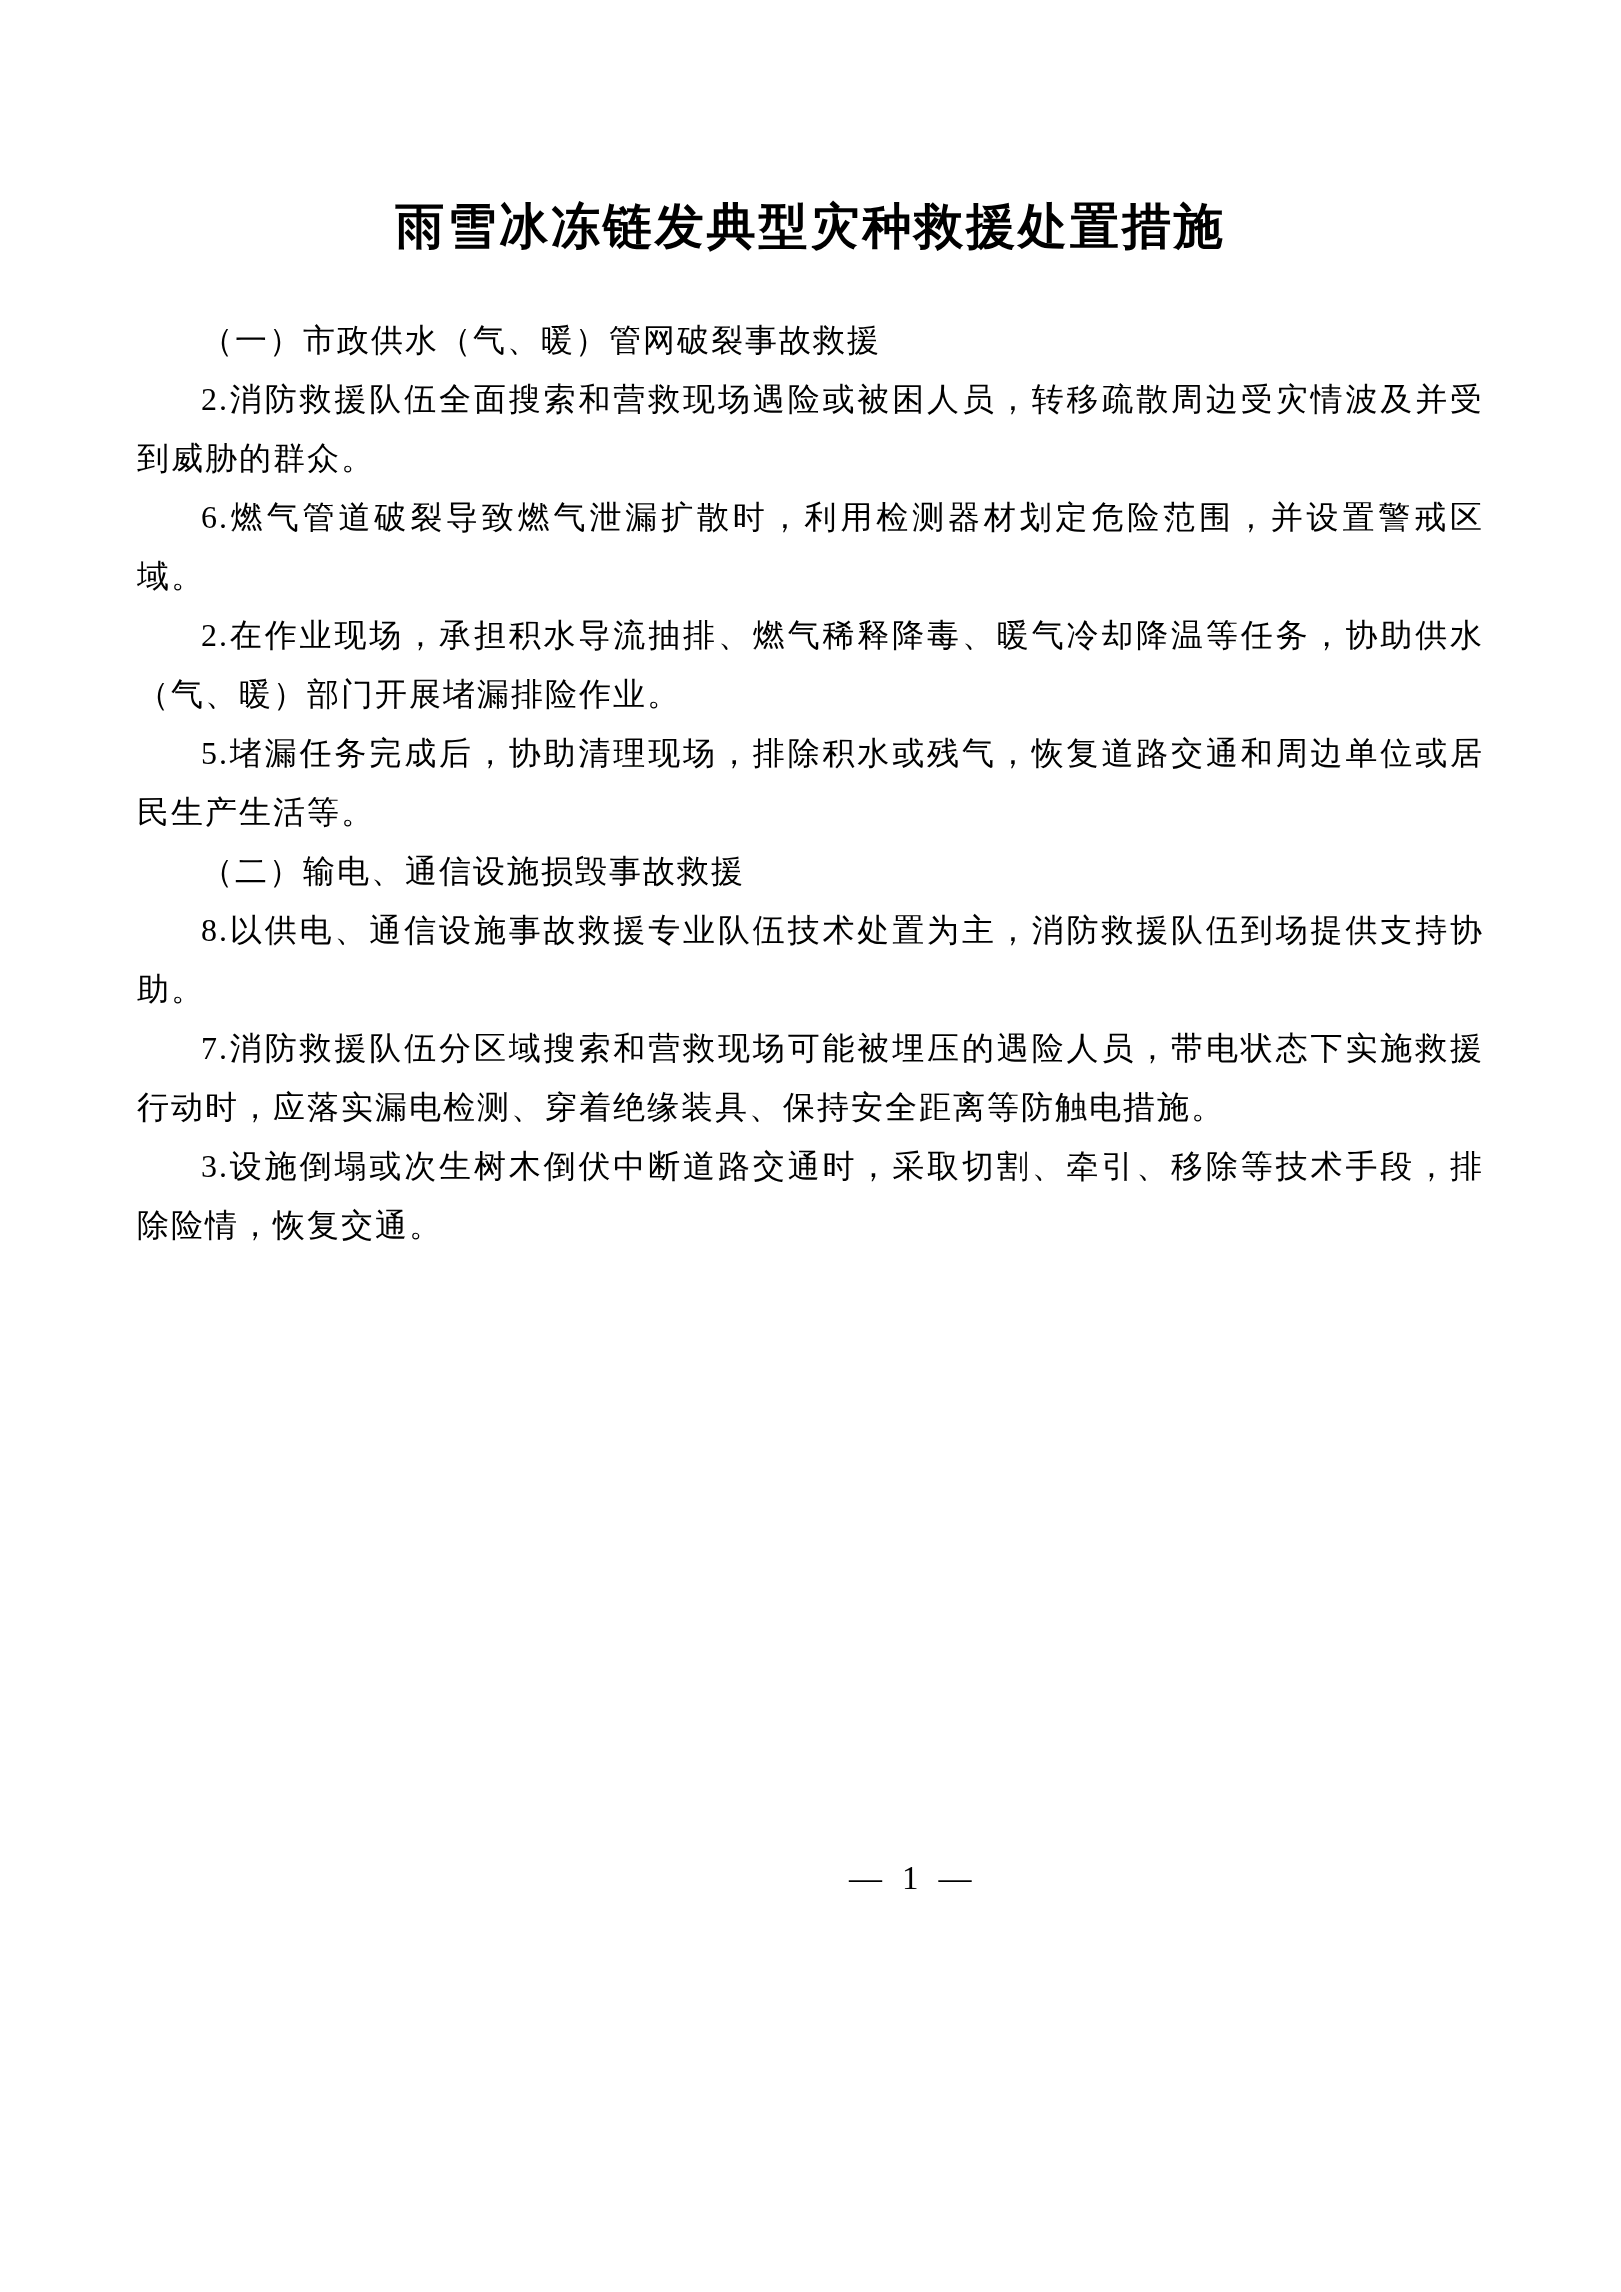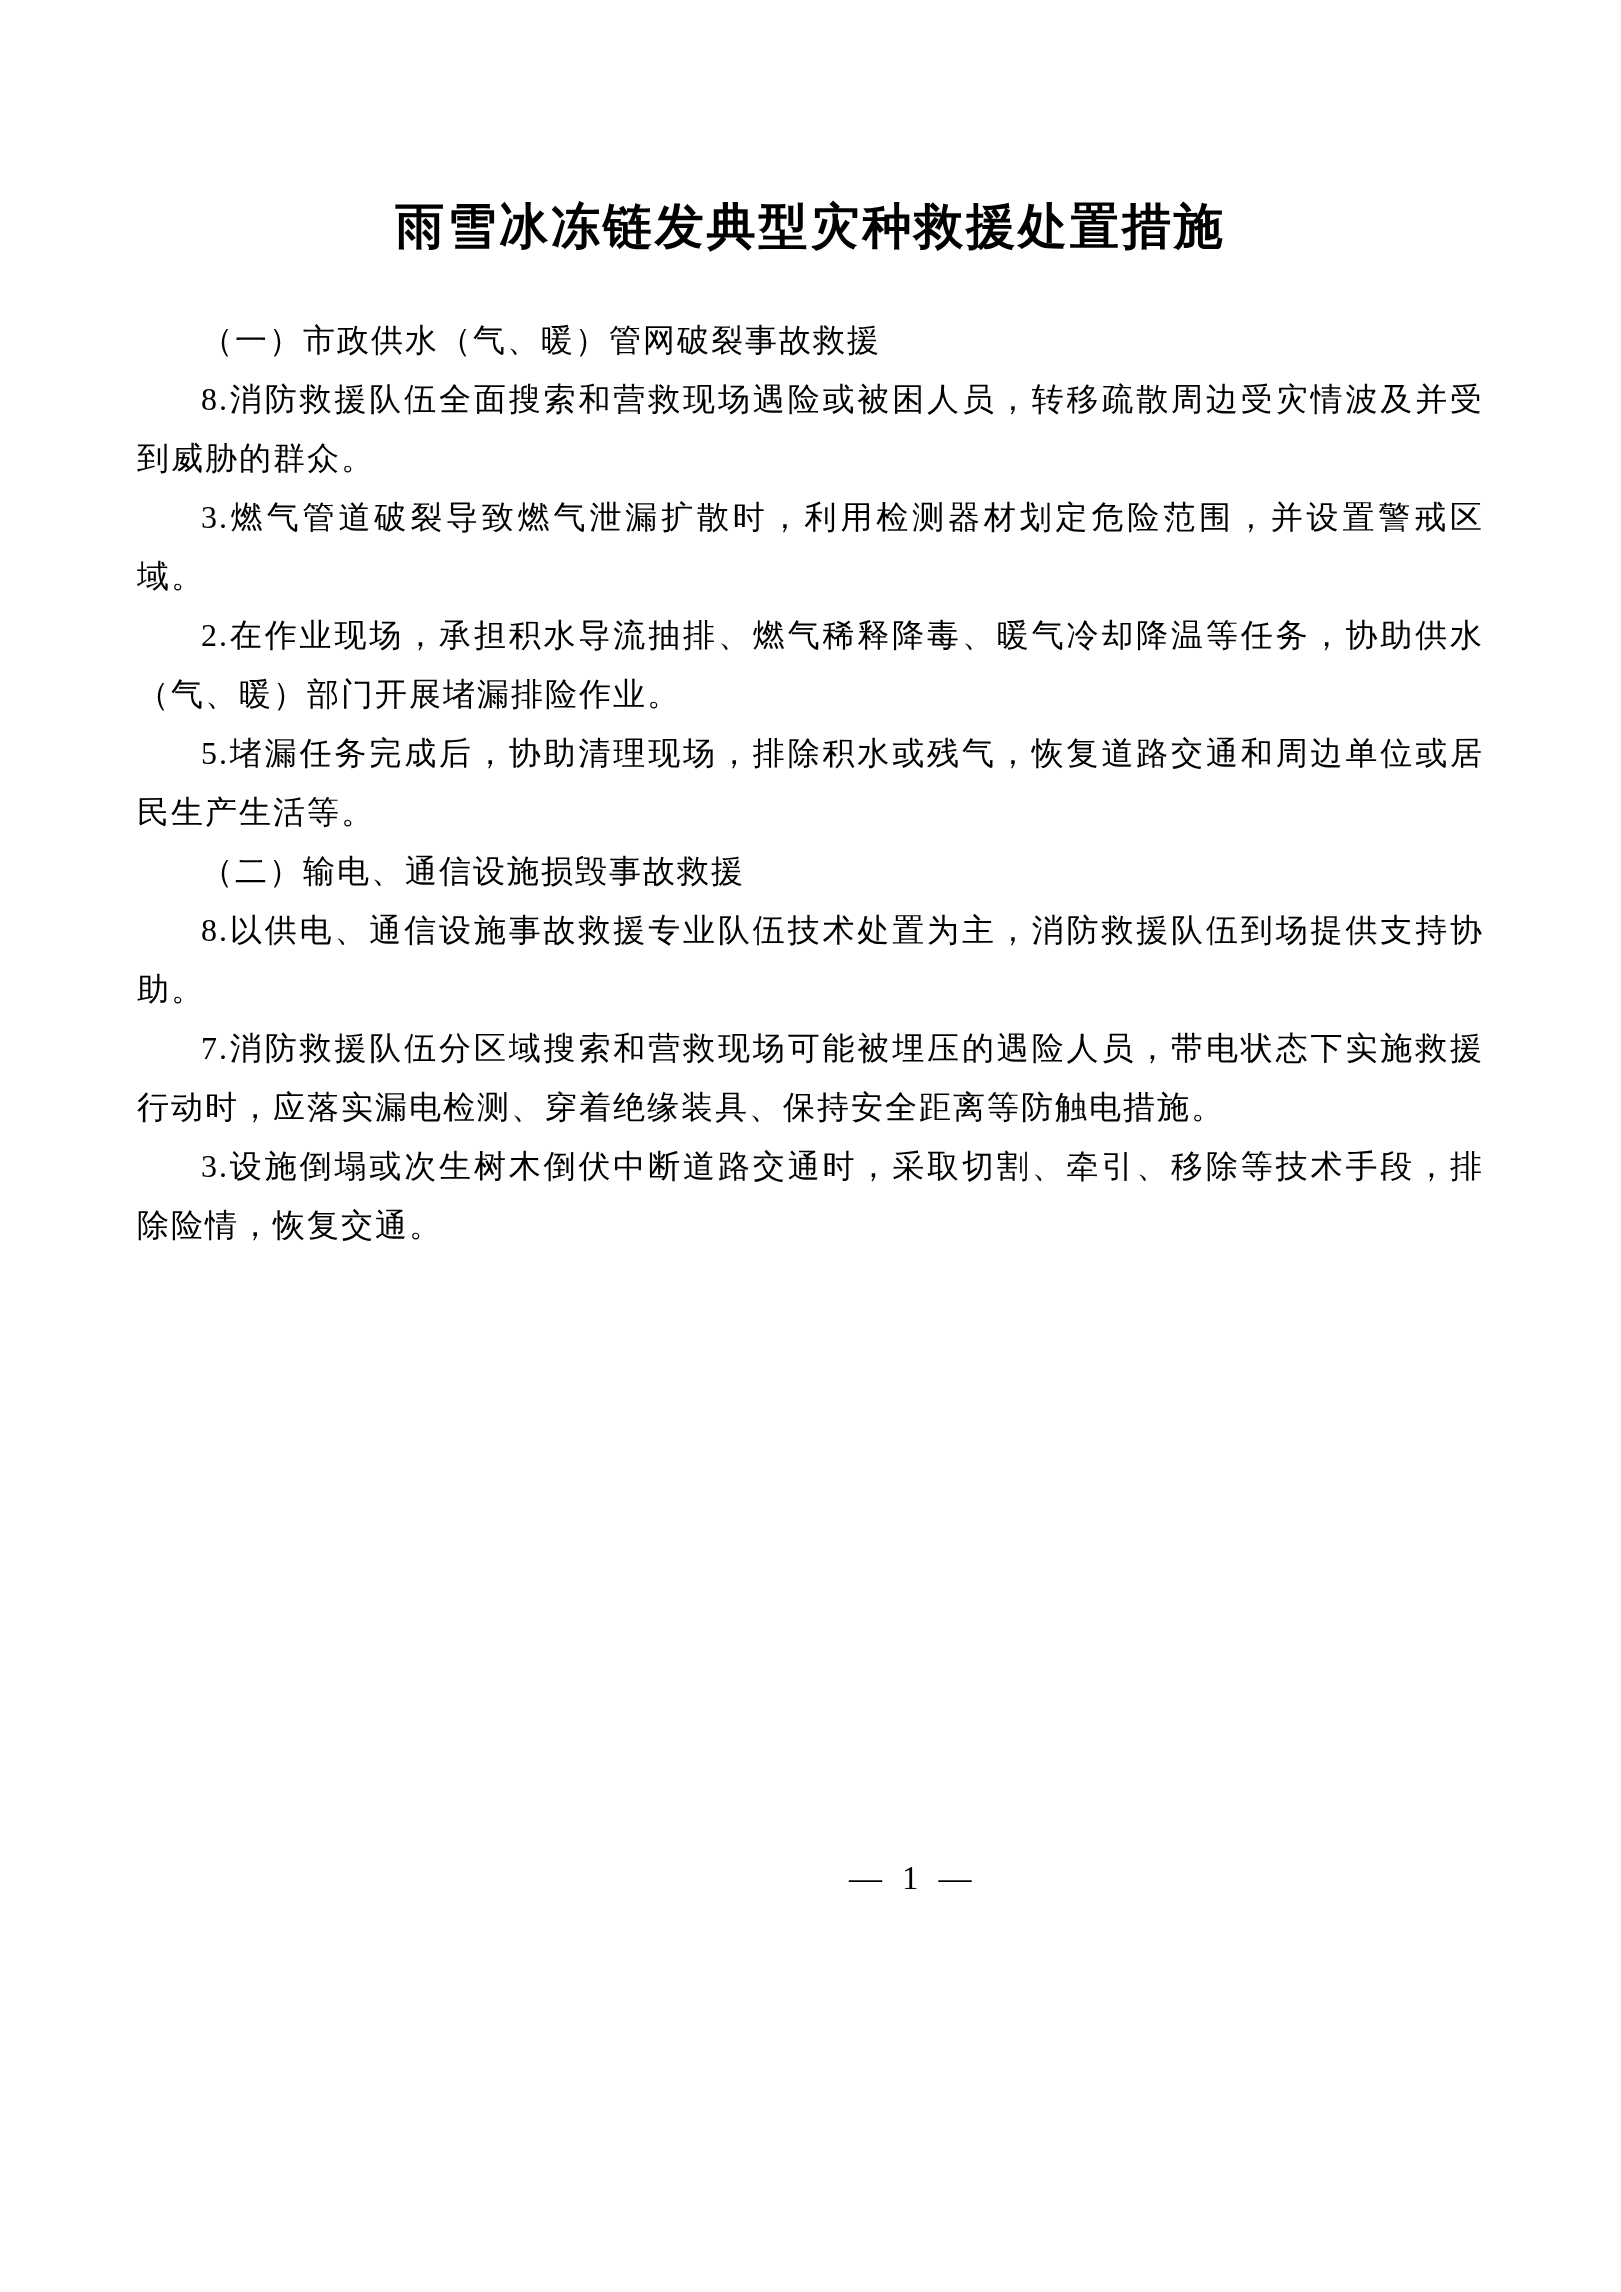--- a/index.html
+++ b/index.html
@@ -50,23 +50,23 @@
 
 <div class="page">
 
   <h1 class="doc-title">雨雪冰冻链发典型灾种救援处置措施</h1>
 
   <div class="content">
 
     <p class="para heading">（一）市政供水（气、暖）管网破裂事故救援</p>
 
 
-    <p class="para">8.消防救援队伍全面搜索和营救现场遇险或被困人员，转移疏散周边受灾情波及并受到威胁的群众。</p>
+    <p class="para">2.消防救援队伍全面搜索和营救现场遇险或被困人员，转移疏散周边受灾情波及并受到威胁的群众。</p>
 
-    <p class="para">3.燃气管道破裂导致燃气泄漏扩散时，利用检测器材划定危险范围，并设置警戒区域。</p>
+    <p class="para">6.燃气管道破裂导致燃气泄漏扩散时，利用检测器材划定危险范围，并设置警戒区域。</p>
 
     <p class="para">2.在作业现场，承担积水导流抽排、燃气稀释降毒、暖气冷却降温等任务，协助供水（气、暖）部门开展堵漏排险作业。</p>
 
     <p class="para">5.堵漏任务完成后，协助清理现场，排除积水或残气，恢复道路交通和周边单位或居民生产生活等。</p>
 
     <p class="para heading">（二）输电、通信设施损毁事故救援</p>
 
     <p class="para">8.以供电、通信设施事故救援专业队伍技术处置为主，消防救援队伍到场提供支持协助。</p>
 
     <p class="para">7.消防救援队伍分区域搜索和营救现场可能被埋压的遇险人员，带电状态下实施救援行动时，应落实漏电检测、穿着绝缘装具、保持安全距离等防触电措施。</p>

